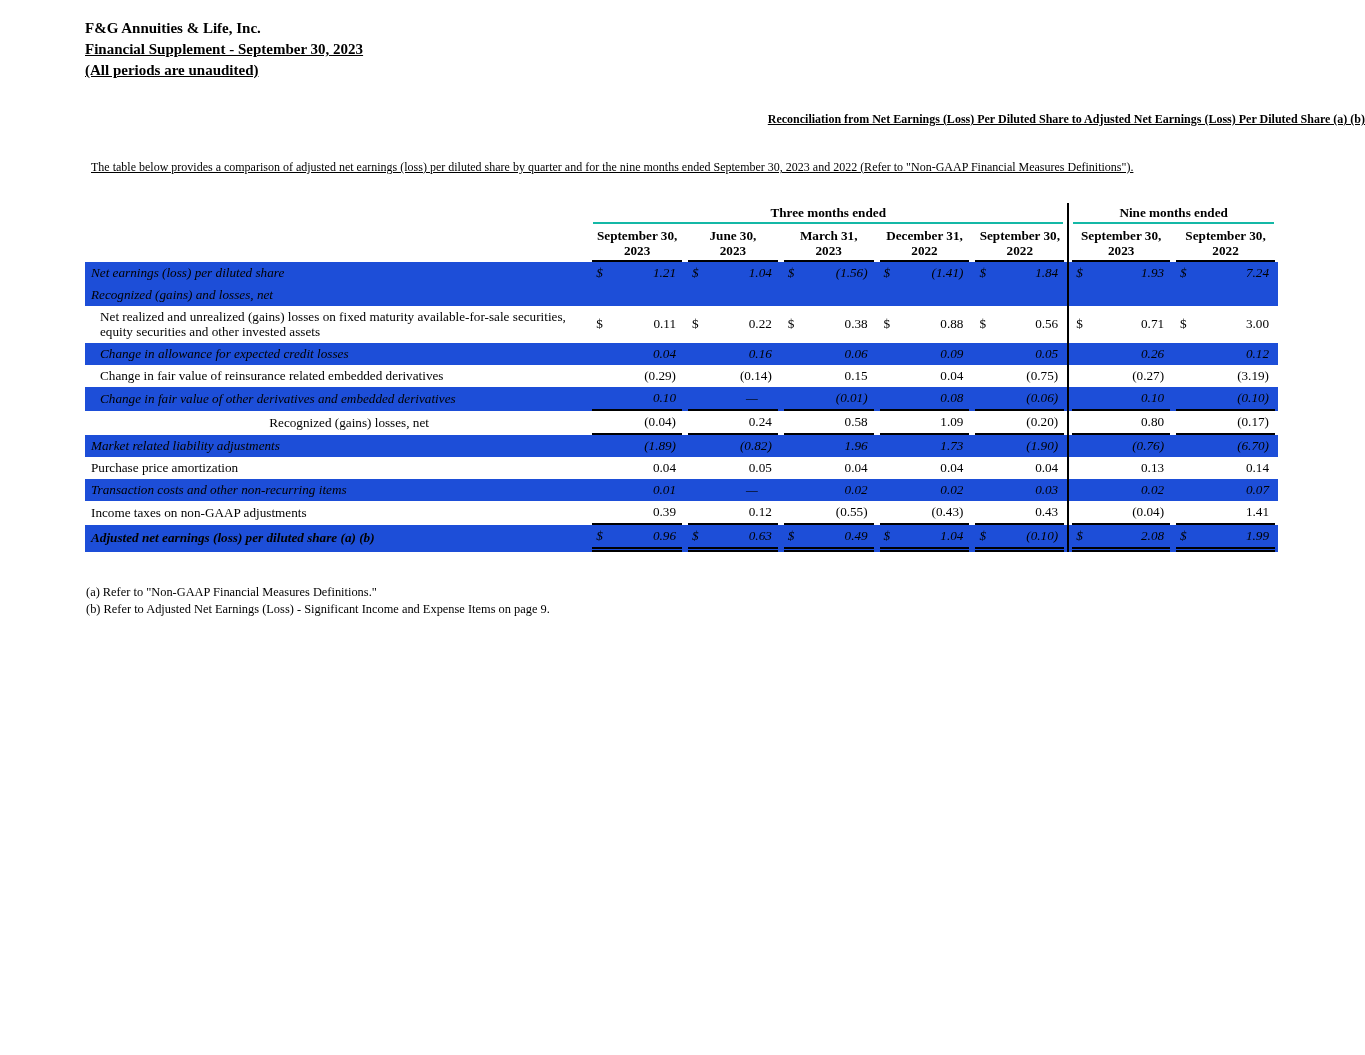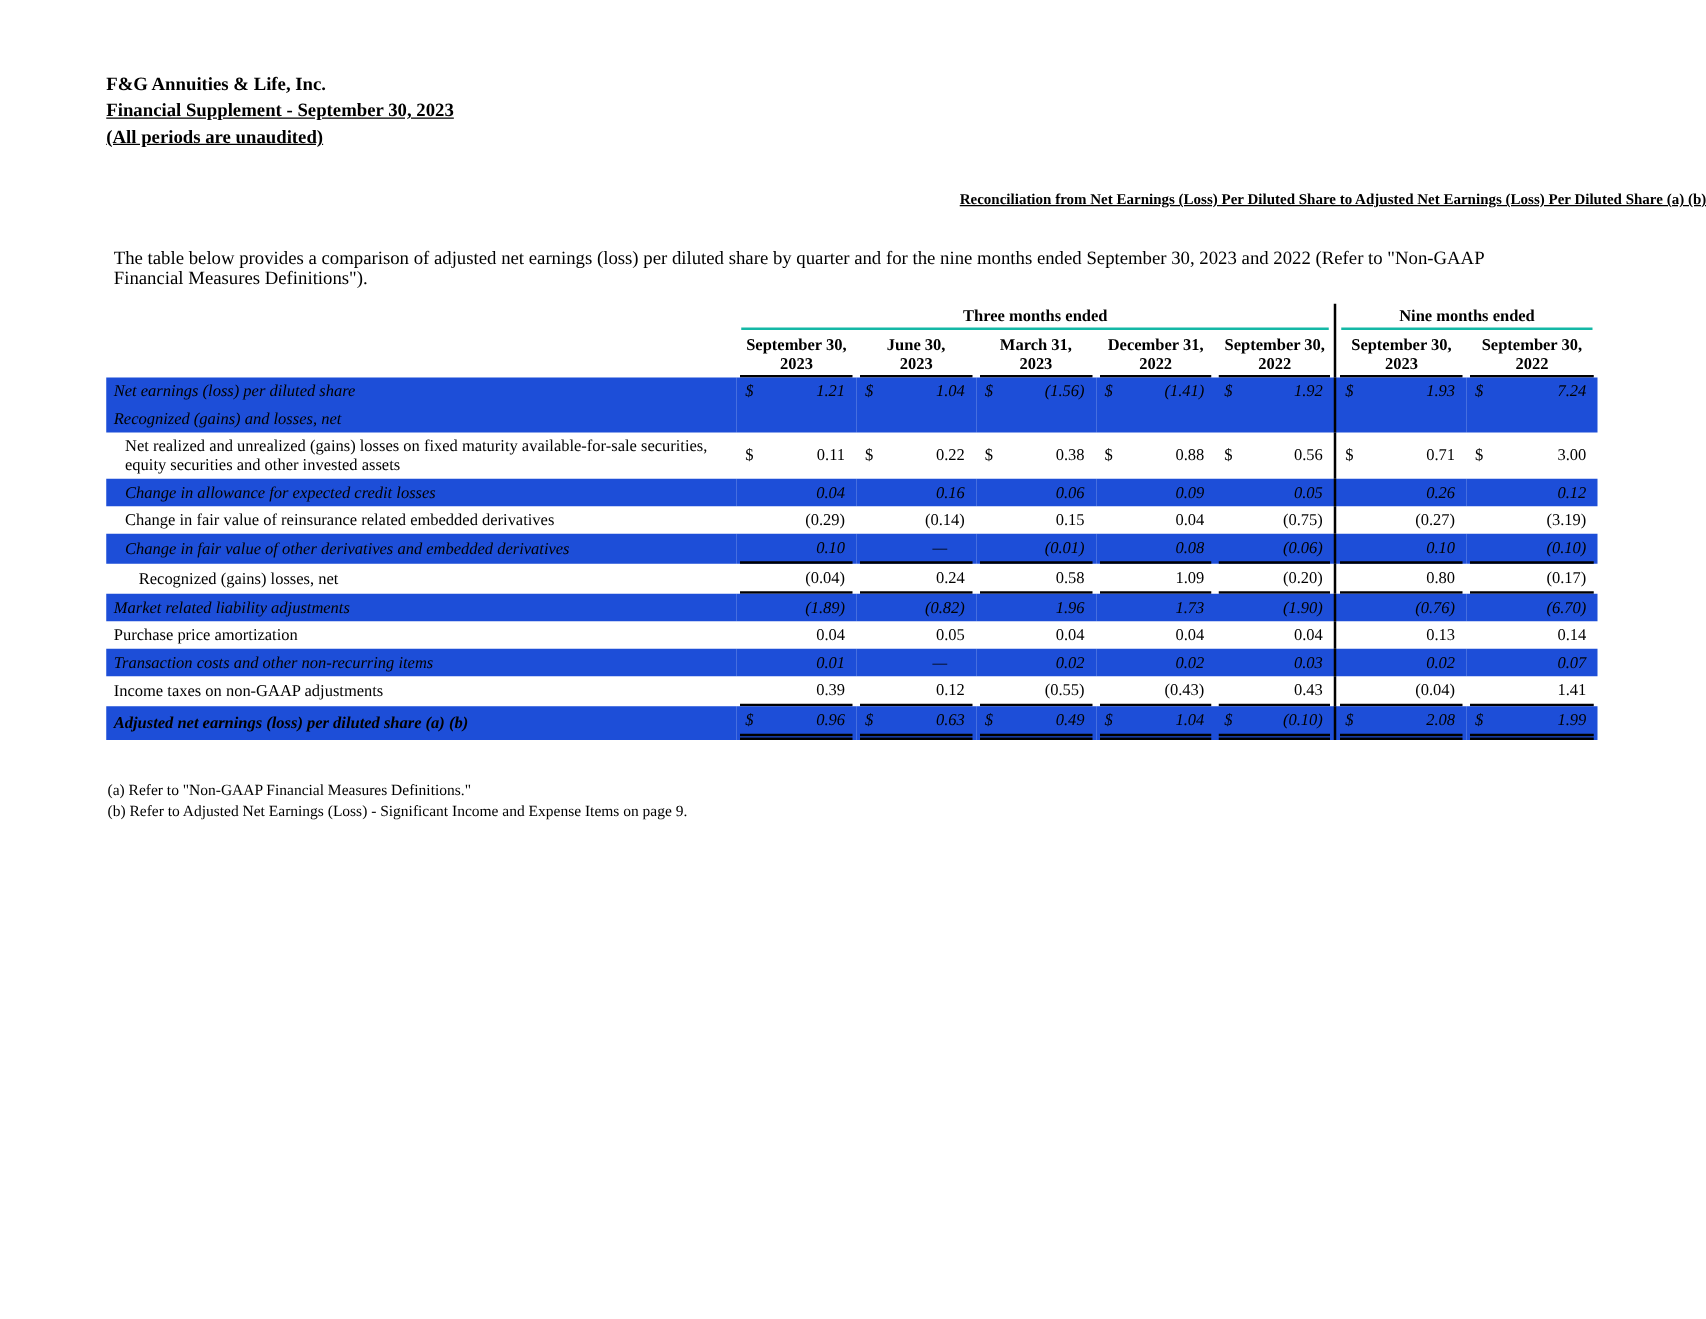--- a/index.html
+++ b/index.html
@@ -1,29 +1,29 @@
 <!DOCTYPE html>
 <html><head>
 <meta charset="utf-8">
 <style>
   * { box-sizing: border-box; }
   html,body { margin:0; padding:0; }
   body {
     width:1365px; height:1055px; background:#fff; color:#000;
     font-family:"Liberation Serif", serif;
   }
-  .page { position:relative; width:1365px; height:755px; overflow:hidden;margin-top:40px; }
+  .page { position:relative; width:1365px; height:755px; overflow:hidden; }
 
   .corp-header { position:absolute; left:85px; top:18px; font-size:15px; font-weight:bold; line-height:21px; }
   .u { text-decoration:underline; }
 
   .doc-title { position:absolute; left:0; top:112px; width:100%; text-align:right; font-size:12px; font-weight:bold; }
   .doc-title span { text-decoration:underline; }
 
-  .intro { position:absolute; left:91px; top:159px; width:1140px; font-size:15px; line-height:16px; }
+  .intro { position:absolute; left:91px; top:159px; width:1140px; font-size:12px; line-height:16px;text-decoration:underline; }
 
   table.fin { position:absolute; left:85px; top:203px; width:1193px;
     border-collapse:collapse; table-layout:fixed; font-size:13.2px; }
   col.c-label { width:500px; }
   col.c-q { width:95px; }
   col.c-n { width:104px; }
 
   td, th { padding:0; margin:0; vertical-align:bottom; font-weight:normal; text-align:left; }
 
   
@@ -34,21 +34,21 @@
   
   th.dh { vertical-align:bottom; }
   th.dh .cw.hb { display:flex; flex-direction:column; align-items:center; justify-content:flex-end;
     margin:0 3px; border-bottom:2px solid #000; font-weight:bold; text-align:center;
     line-height:15px; padding:4px 0 2px; }
 
   
   tr.row-blue td { background:#1d4ed8;font-style:italic; }
   td.lbl { padding:3px 2px 3px 6px; line-height:15.5px; vertical-align:middle; }
   td.lbl.ind1 { padding-left:15px; }
-  td.lbl.ind2 { padding-left:26px; }
+  td.lbl.ind2 { padding-left:26px;text-align:center; }
   td.lbl.bold { font-weight:bold; }
 
   td.num { vertical-align:middle; }
   td.num .cw { display:flex; justify-content:space-between; align-items:baseline;
     margin:0 3px; padding:3px 6px 3px 4px; min-height:16px; }
   td.num.bb .cw { border-bottom:2px solid #000; }
   td.num.dbb .cw { border-bottom:5px double #000; }
   .val.dash { padding-right:14px; }
 
   .dv { border-left:2px solid #000; }
@@ -163,21 +163,21 @@
           </td>
         <td class="num">
             <div class="cw">
               <span class="ds">$</span>
               <span class="val">(1.41)</span>
             </div>
           </td>
         <td class="num">
             <div class="cw">
               <span class="ds">$</span>
-              <span class="val">1.92</span>
+              <span class="val">1.84</span>
             </div>
           </td>
         <td class="num dv">
             <div class="cw">
               <span class="ds">$</span>
               <span class="val">1.93</span>
             </div>
           </td>
         <td class="num">
             <div class="cw">

